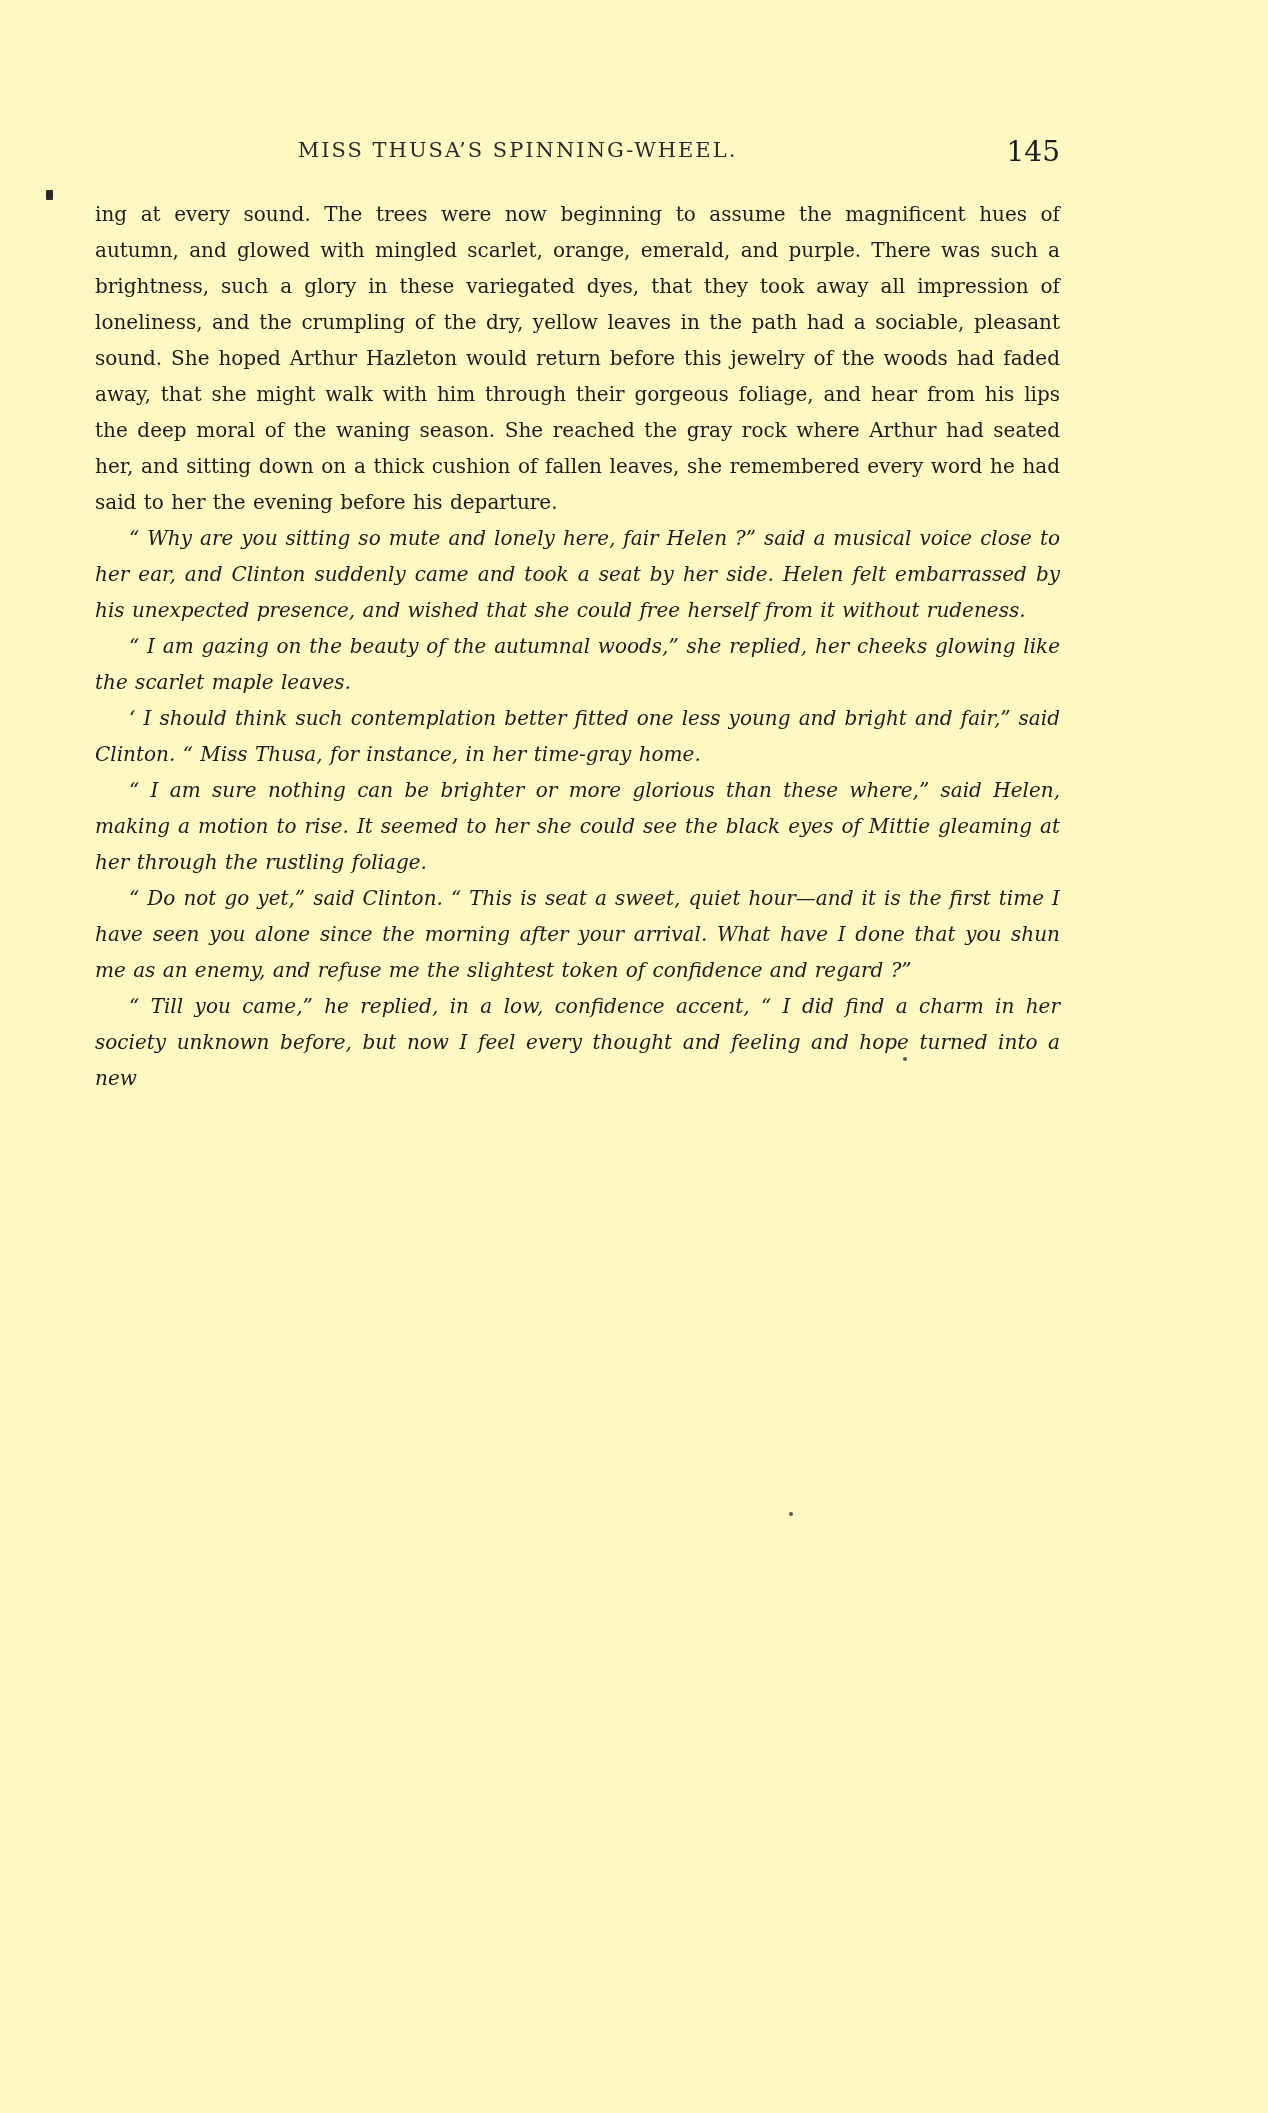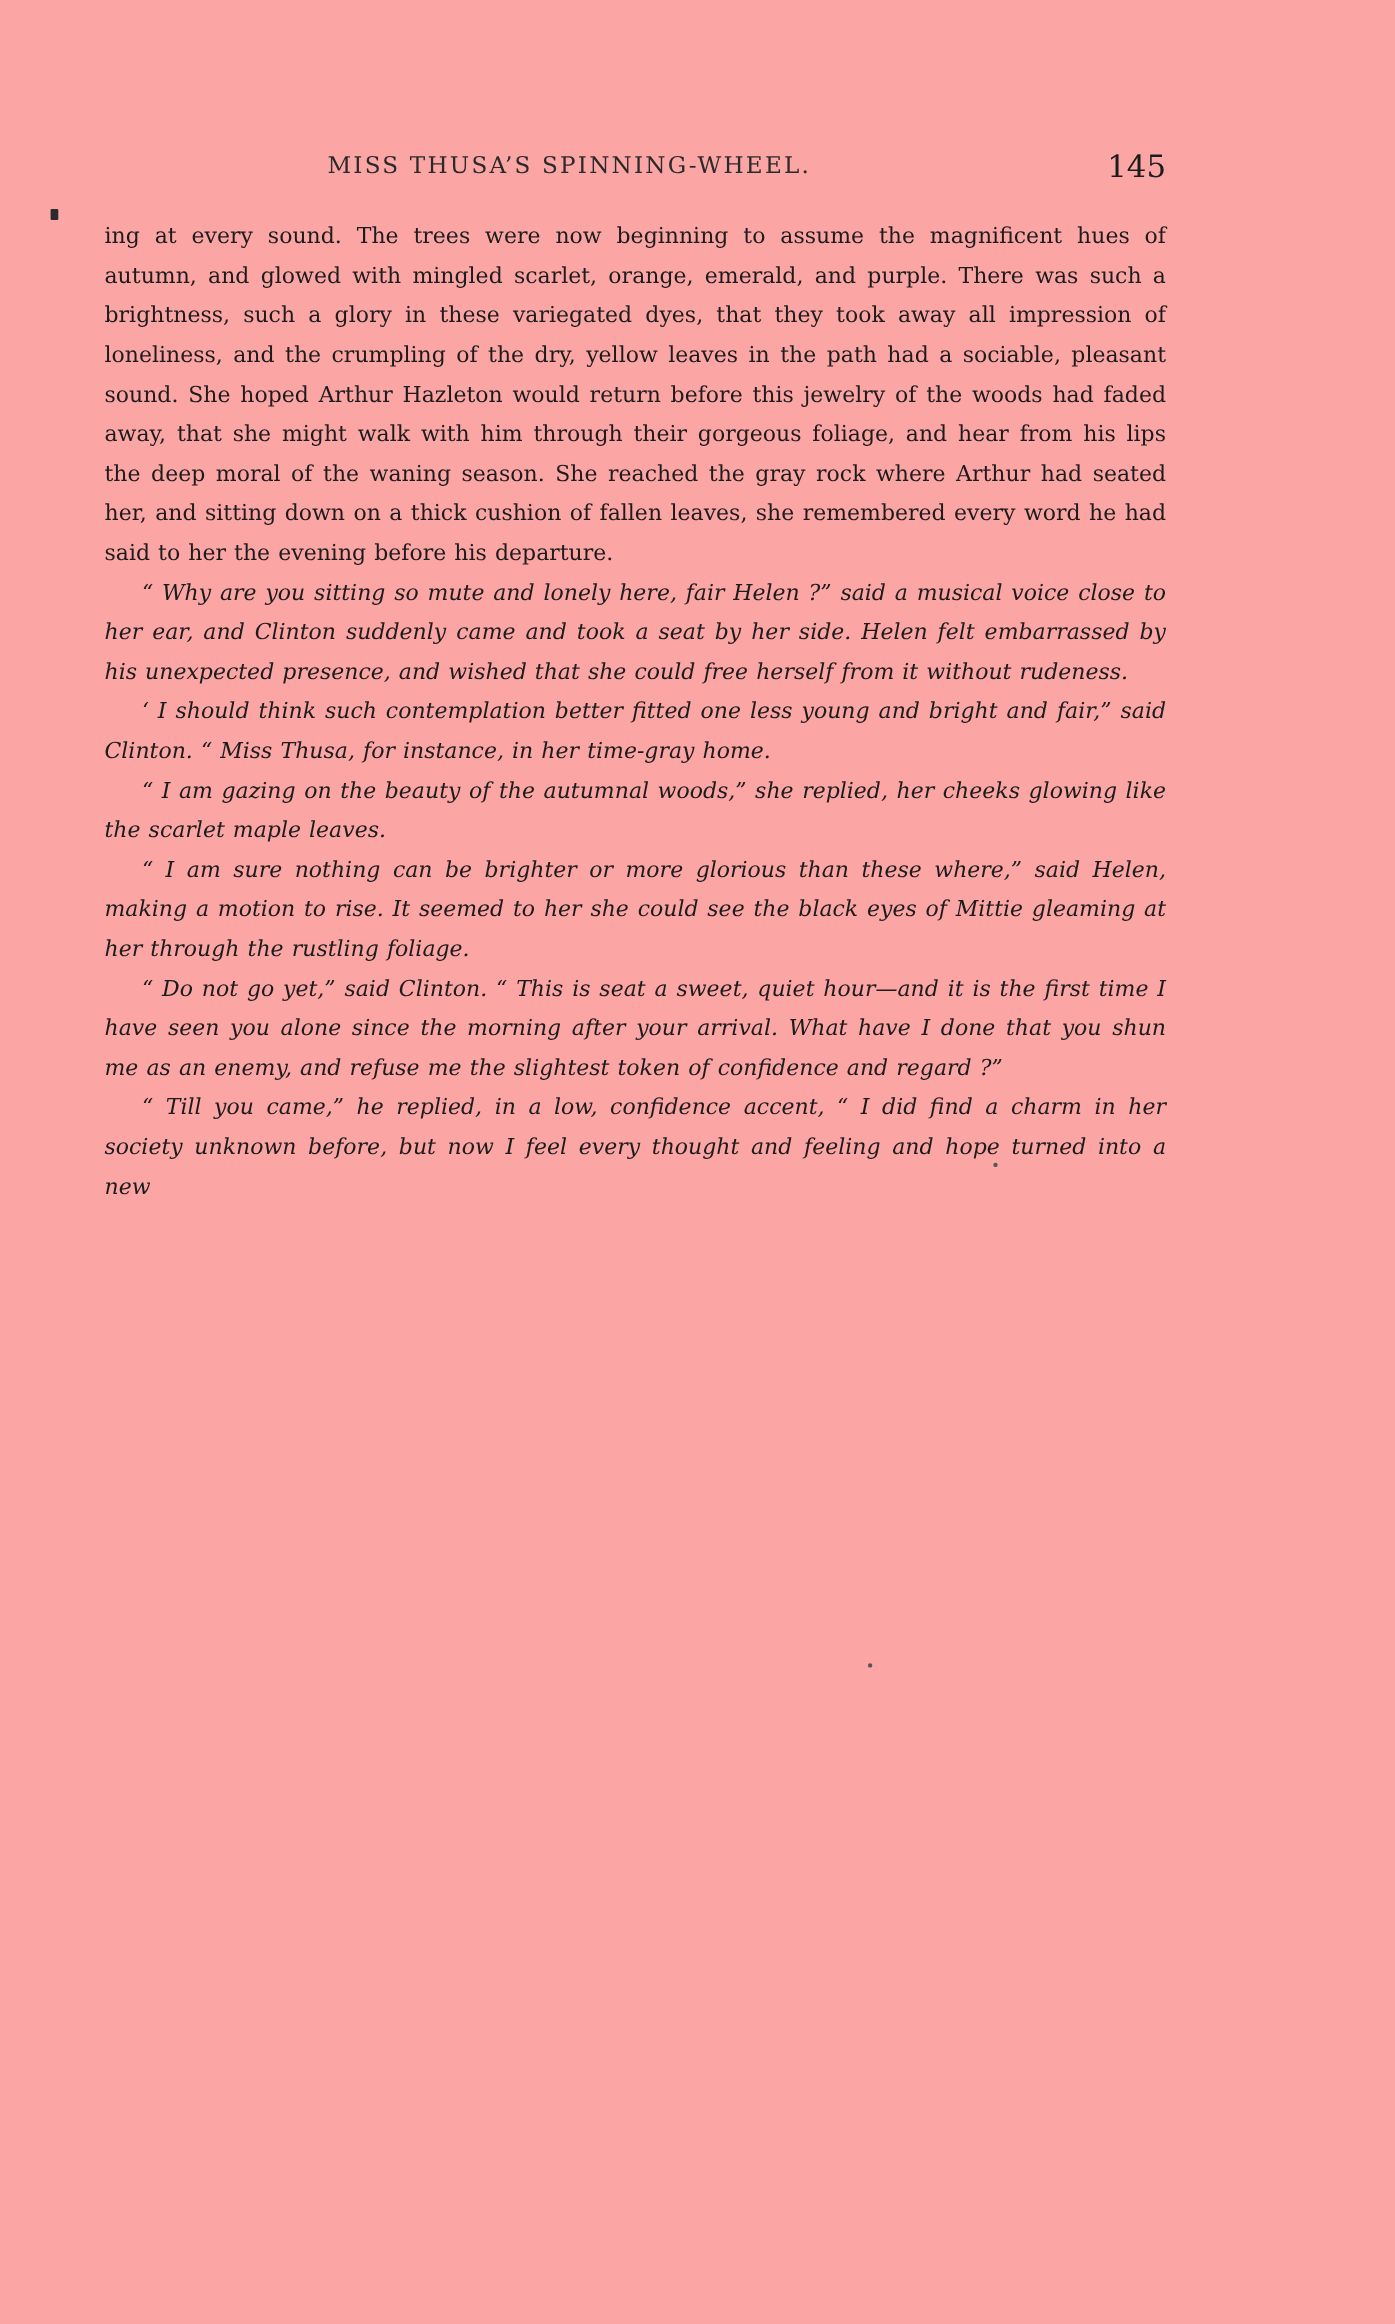--- a/index.html
+++ b/index.html
@@ -5,21 +5,21 @@
   html, body {
     margin: 0;
     padding: 0;
     background: #f4f4f2;
   }
   .page {
     position: relative;
     width: 1268px;
     height: 2113px;
     margin: 0 auto;
-    background: #fca5a5;
+    background: #fef9c3;
     overflow: hidden;
     color: #1c1c1c;
     font-family: "DejaVu Serif", "Liberation Serif", serif;
   }
   .header {
     position: absolute;
     top: 138px;
     left: 95px;
     width: 965px;
     height: 30px;
@@ -84,19 +84,19 @@
   <div class="speck s2"></div>
 
   <div class="header">
     <span class="running-title">MISS THUSA’S SPINNING-WHEEL.</span>
     <span class="page-number">145</span>
   </div>
 
   <div class="text-block">
       <p class="para">ing at every sound.  The trees were now beginning to assume the magnificent hues of autumn, and glowed with mingled scarlet, orange, emerald, and purple.  There was such a brightness, such a glory in these variegated dyes, that they took away all impression of loneliness, and the crumpling of the dry, yellow leaves in the path had a sociable, pleasant sound.  She hoped Arthur Hazleton would return before this jewelry of the woods had faded away, that she might walk with him through their gorgeous foliage, and hear from his lips the deep moral of the waning season.  She reached the gray rock where Arthur had seated her, and sitting down on a thick cushion of fallen leaves, she remembered every word he had said to her the evening before his departure.</p>
       <p class="para indent">“ Why are you sitting so mute and lonely here, fair Helen ?” said a musical voice close to her ear, and Clinton suddenly came and took a seat by her side.  Helen felt embarrassed by his unexpected presence, and wished that she could free herself from it without rudeness.</p>
+      <p class="para indent">“ I am gazing on the beauty of the autumnal woods,” she replied, her cheeks glowing like the scarlet maple leaves.</p>
       <p class="para indent">‘ I should think such contemplation better fitted one less young and bright and fair,” said Clinton.  “ Miss Thusa, for instance, in her time-gray home.</p>
-      <p class="para indent">“ I am gazing on the beauty of the autumnal woods,” she replied, her cheeks glowing like the scarlet maple leaves.</p>
       <p class="para indent">“ I am sure nothing can be brighter or more glorious than these where,” said Helen, making a motion to rise.  It seemed to her she could see the black eyes of Mittie gleaming at her through the rustling foliage.</p>
       <p class="para indent">“ Do not go yet,” said Clinton.  “ This is seat a sweet, quiet hour—and it is the first time I have seen you alone since the morning after your arrival.  What have I done that you shun me as an enemy, and refuse me the slightest token of confidence and regard ?”</p>
       <p class="para indent">“ Till you came,” he replied, in a low, confidence accent, “ I did find a charm in her society unknown before, but now I feel every thought and feeling and hope turned into a new</p>
     </div>
 </div>
 
 </body></html>

